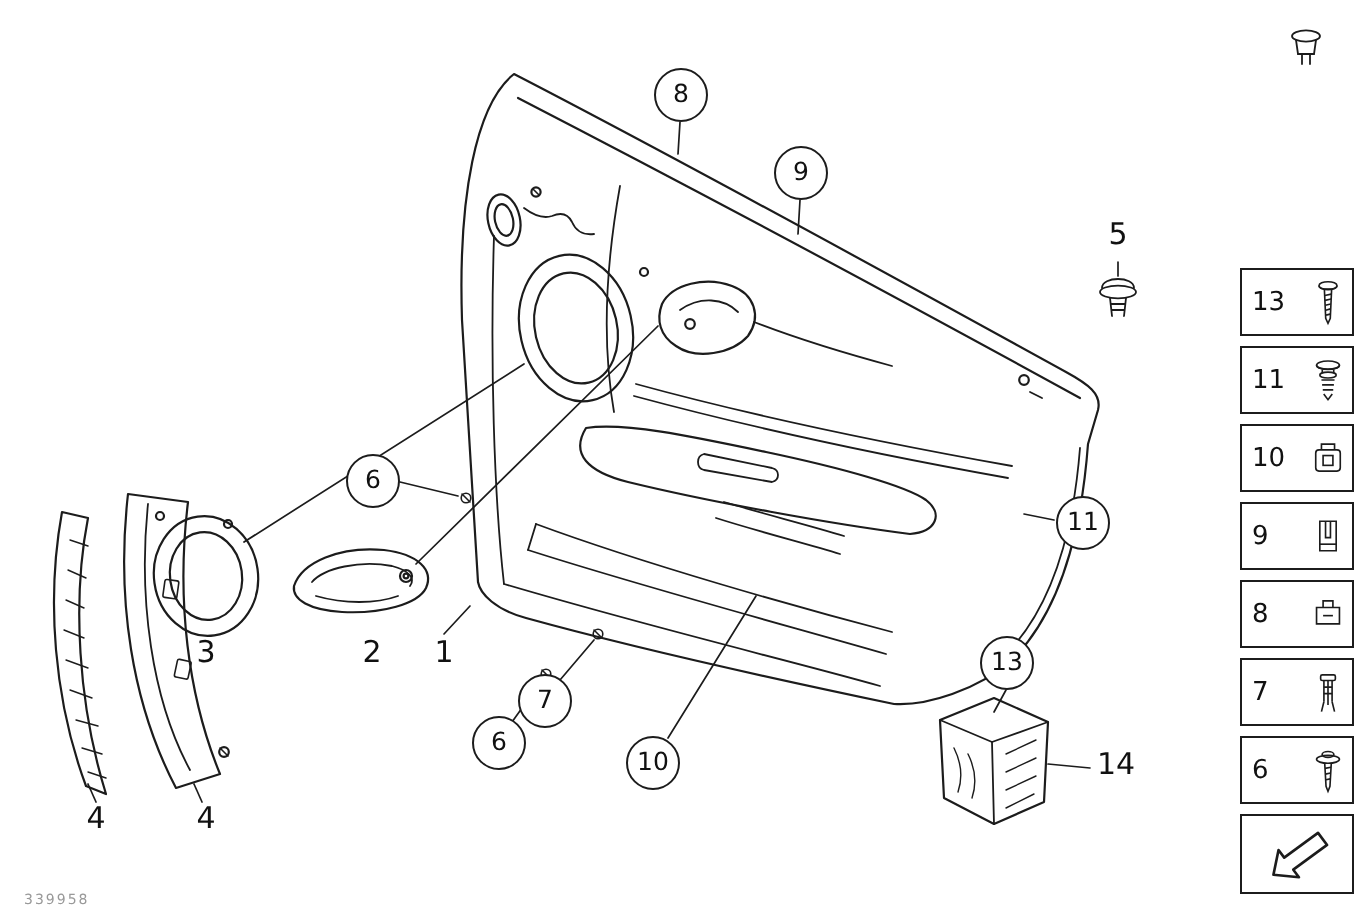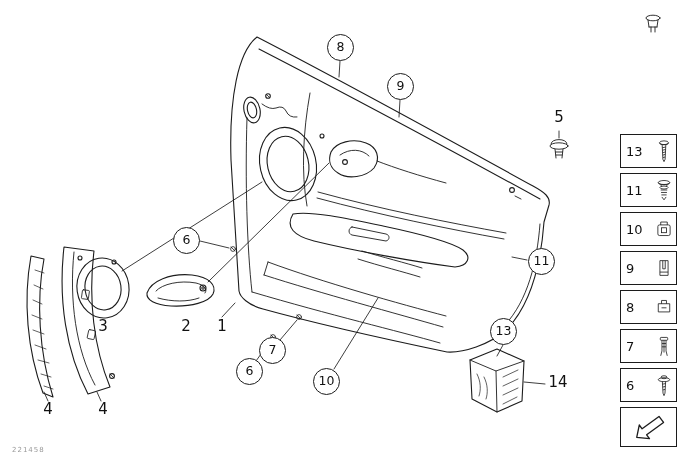--- a/index.html
+++ b/index.html
@@ -297,15 +297,15 @@
 
     <div class="arrow-box">
       <span style="display:flex">
         <svg width="44" height="34" viewBox="0 0 46 36" stroke="#1c1c1c" fill="#fff" stroke-width="1.4" stroke-linejoin="round">
           <polygon points="10,29 12.7,15.9 15.7,19.9 33.6,6.8 38.4,13.2 20.5,26.3 23.5,30.3"></polygon>
         </svg>
       </span>
     </div>
   </div>
 
-  <div class="diagram-code">221458</div>
+  <div class="diagram-code">339958</div>
 
 </div>
 
 </body></html>

